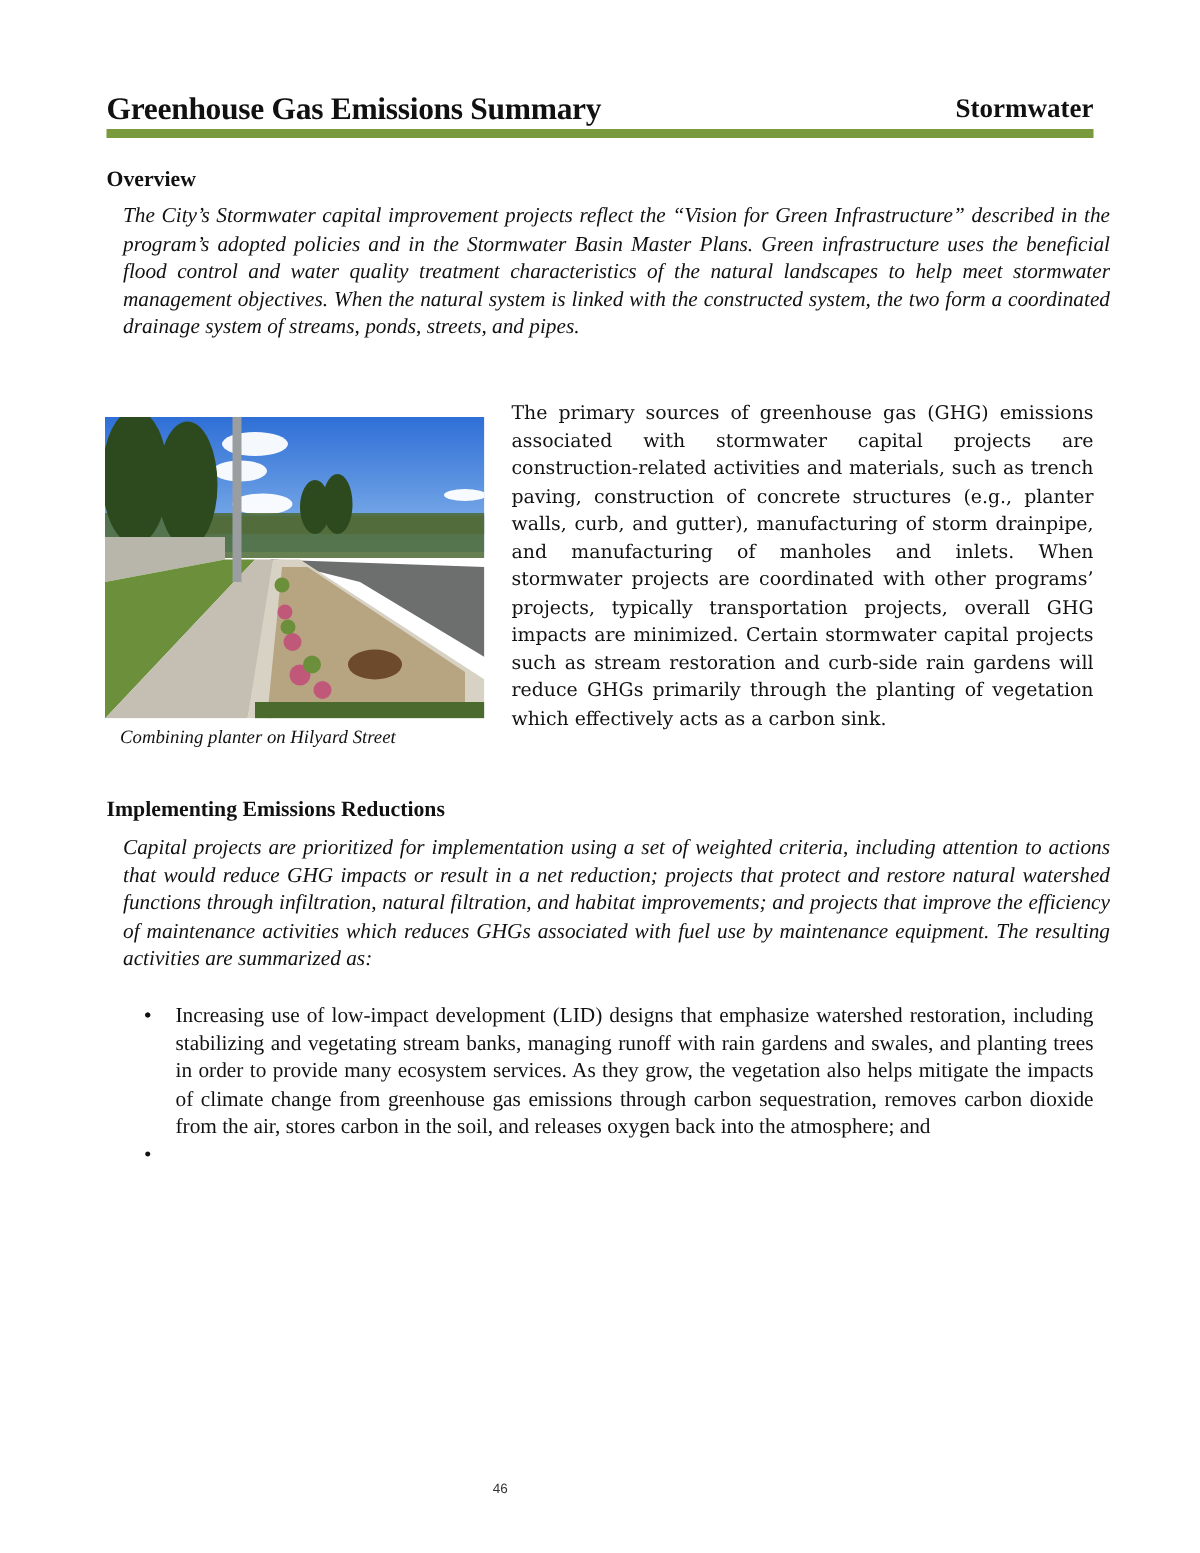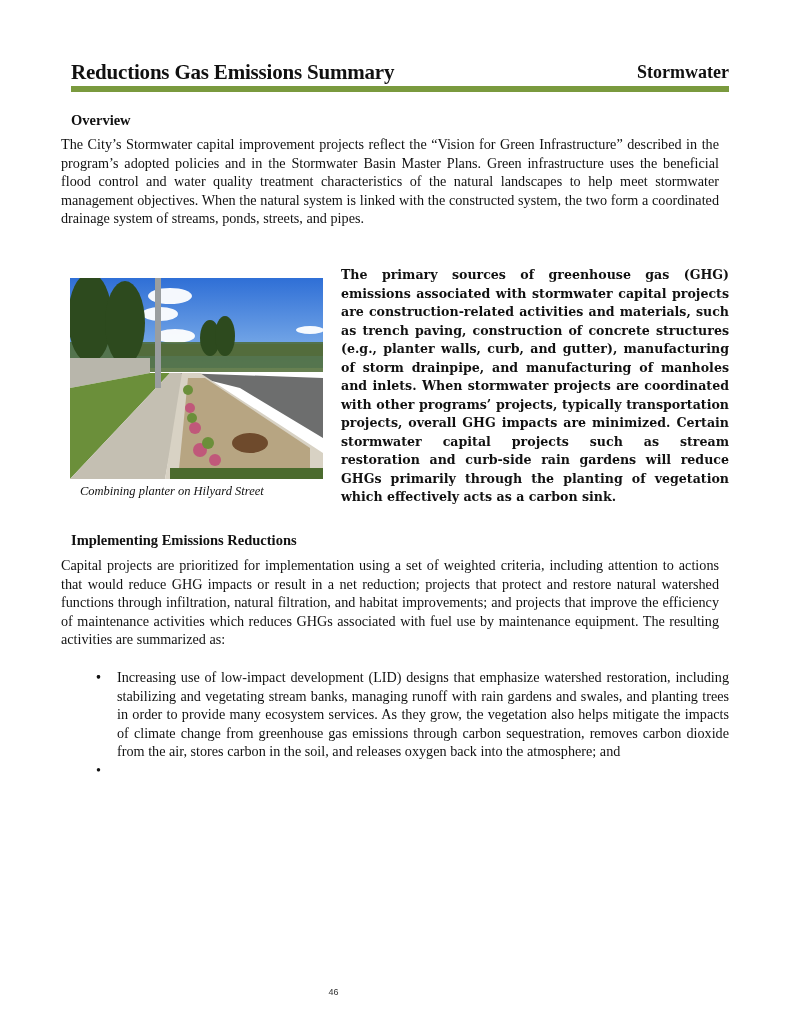--- a/index.html
+++ b/index.html
@@ -5,39 +5,39 @@
   html, body { margin: 0; padding: 0; background: #ffffff; }
   body { width: 800px; height: 1035px; position: relative; overflow: hidden;
          font-family: "DejaVu Serif", "Liberation Serif", serif; color: #111; }
   .header { position: absolute; left: 71px; top: 60px; width: 658px; height: 26px; }
   .title { position: absolute; left: 0; top: 0; font-family: "Liberation Serif", serif; font-weight: bold;
            font-size: 21px; letter-spacing: -0.2px; white-space: nowrap; }
   .section-tag { position: absolute; right: 0; top: 2px; font-family: Liberation Serif, serif; font-weight: bold;
                  font-size: 18px; white-space: nowrap; }
   .rule { position: absolute; left: 71px; top: 86px; width: 658px; height: 6px; }
   .h2 { position: absolute; left: 71px; font-family: "Liberation Serif", serif; font-weight: bold; font-size: 14.5px; }
-  .para { position: absolute; left: 61px; width: 658px; font-family: "Liberation Serif", serif;
-          font-size: 14.2px; line-height: 18.5px; text-align: justify; }
+  .para { position: absolute; left: 82px; width: 658px; font-family: "Liberation Serif", serif;
+          font-size: 14.2px; line-height: 18.5px; text-align: justify; font-style: italic; }
   .para-right { position: absolute; left: 341px; top: 266px; width: 388px; font-family: "DejaVu Serif", serif;
-          font-size: 12.6px; line-height: 18.5px; text-align: justify; font-weight: bold; }
+          font-size: 12.6px; line-height: 18.5px; text-align: justify; }
   .photo { position: absolute; left: 70px; top: 278px; width: 253px; height: 201px; overflow: hidden; }
   .caption { position: absolute; left: 80px; top: 484px; font-family: "Liberation Serif", serif; font-style: italic;
              font-size: 12.5px; white-space: nowrap; }
   .bullets { position: absolute; left: 71px; top: 668px; width: 658px; margin: 0; padding: 0; list-style: none; }
   .bullets li { position: relative; padding-left: 46px; font-family: "Liberation Serif", serif; font-size: 14.2px;
                 line-height: 18.5px; text-align: justify; }
   .bullet-dot { position: absolute; left: 25px; top: 0; }
   .page-num { position: absolute; left: 0; width: 667px; top: 987px; text-align: center;
               font-family: "Liberation Sans", sans-serif; font-size: 9px; color: #333; }
 </style>
 </head>
 <body>
 
 <div class="header">
-  <div class="title">Reductions Gas Emissions Summary</div>
+  <div class="title">Greenhouse Gas Emissions Summary</div>
   <div class="section-tag">Stormwater</div>
 </div>
 <div class="rule" style="background:#7a9a3e;"></div>
 
 <div class="h2" style="top:112px;">Overview</div>
 <div class="para" style="top:135px;">The City’s Stormwater capital improvement projects reflect the “Vision for Green Infrastructure” described in the program’s adopted policies and in the Stormwater Basin Master Plans. Green infrastructure uses the beneficial flood control and water quality treatment characteristics of the natural landscapes to help meet stormwater management objectives. When the natural system is linked with the constructed system, the two form a coordinated drainage system of streams, ponds, streets, and pipes.</div>
 
 <div class="photo">
   <svg width="253" height="201" viewBox="0 0 253 201">
     <defs>

